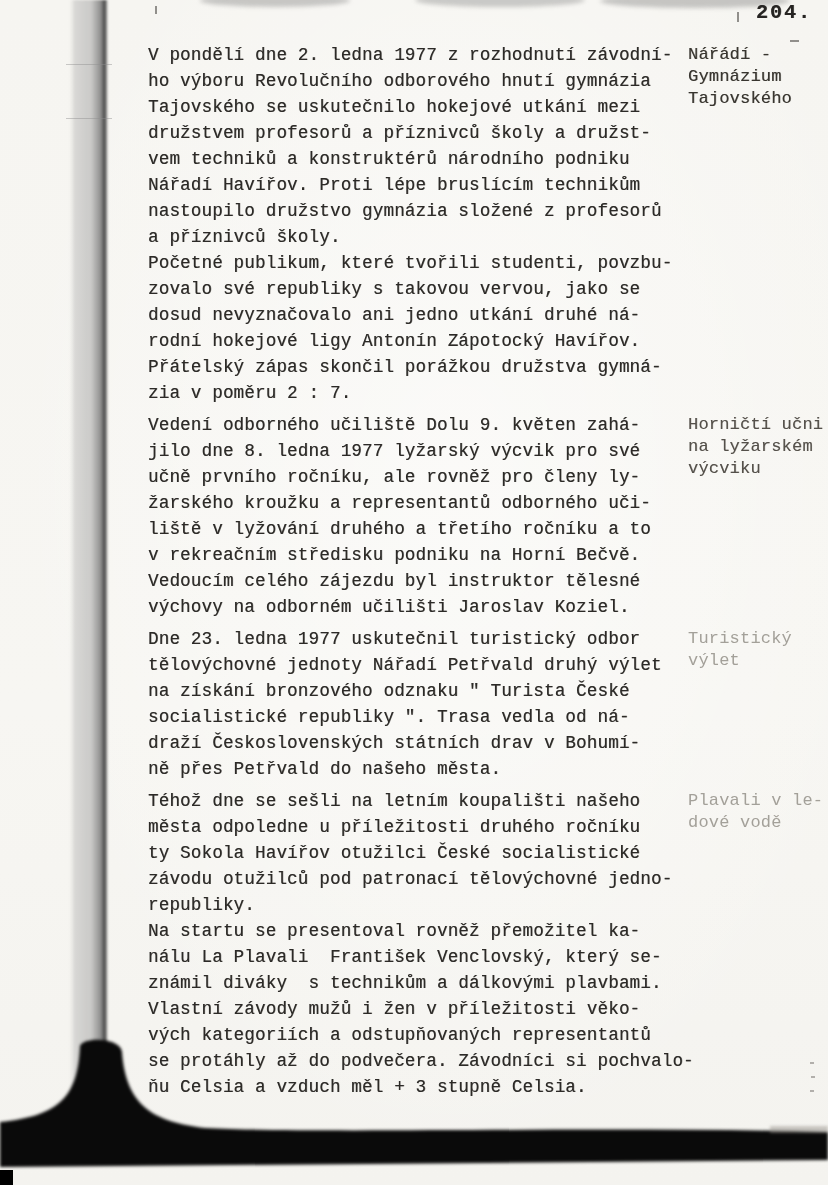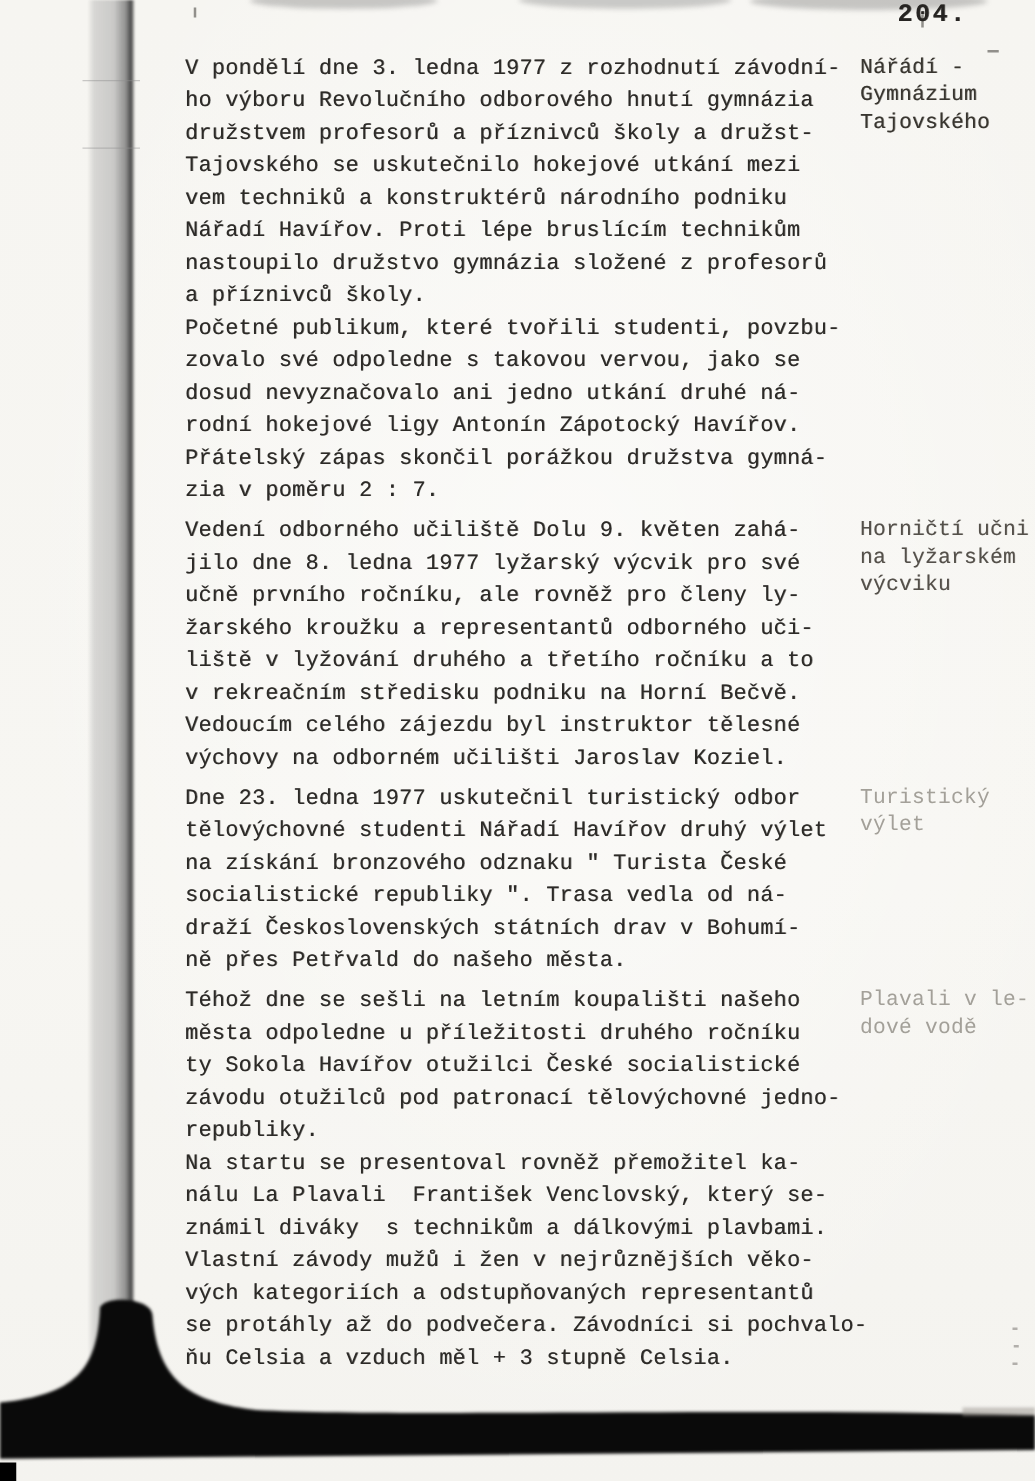--- a/index.html
+++ b/index.html
@@ -26,21 +26,21 @@
       rgba(62,62,62,0.95) 92%,
       rgba(200,200,200,0.15) 100%);
     filter:blur(0.8px);
   }
   .hairline{position:absolute;left:66px;width:46px;height:1px;background:#8d8d8d;opacity:0.45;}
   
   .smudge{position:absolute;border-radius:50%;filter:blur(2px);}
   .tick{position:absolute;background:#6f6c68;opacity:0.75;}
   
   .pagenum{
-    position:absolute;left:718px;top:1px;
+    position:absolute;left:756px;top:1px;
     font-size:20px;font-weight:bold;letter-spacing:2px;color:#262422;
     text-shadow:0.6px 0 0.5px rgba(38,36,34,0.6);
   }
   
   .text-column{
     position:absolute;left:148px;top:42px;width:560px;
   }
   .block{position:relative;margin-bottom:6px;}
   .para{margin:0;}
   .tline{
@@ -77,32 +77,32 @@
   <div class="smudge" style="left:600px;top:-6px;width:190px;height:14px;background:rgba(105,105,105,0.35);"></div>
   <div class="tick" style="left:155px;top:6px;width:2px;height:8px;"></div>
   <div class="tick" style="left:737px;top:12px;width:2px;height:10px;"></div>
   <div class="tick" style="left:790px;top:40px;width:9px;height:2px;"></div>
 
   <div class="pagenum">204.</div>
 
   <div class="text-column">
       <div class="block">
         <div class="para">
-          <div class="tline">V pondělí dne 3. ledna 1977 z rozhodnutí závodní-</div>
+          <div class="tline">V pondělí dne 2. ledna 1977 z rozhodnutí závodní-</div>
           <div class="tline">ho výboru Revolučního odborového hnutí gymnázia</div>
+          <div class="tline">Tajovského se uskutečnilo hokejové utkání mezi</div>
           <div class="tline">družstvem profesorů a příznivců školy a družst-</div>
-          <div class="tline">Tajovského se uskutečnilo hokejové utkání mezi</div>
           <div class="tline">vem techniků a konstruktérů národního podniku</div>
           <div class="tline">Nářadí Havířov. Proti lépe bruslícím technikům</div>
           <div class="tline">nastoupilo družstvo gymnázia složené z profesorů</div>
           <div class="tline">a příznivců školy.</div>
         </div>
         <div class="para">
           <div class="tline">Početné publikum, které tvořili studenti, povzbu-</div>
-          <div class="tline">zovalo své odpoledne s takovou vervou, jako se</div>
+          <div class="tline">zovalo své republiky s takovou vervou, jako se</div>
           <div class="tline">dosud nevyznačovalo ani jedno utkání druhé ná-</div>
           <div class="tline">rodní hokejové ligy Antonín Zápotocký Havířov.</div>
           <div class="tline">Přátelský zápas skončil porážkou družstva gymná-</div>
           <div class="tline">zia v poměru 2 : 7.</div>
         </div>
         <div class="mnote dark">
           <div class="mline">Nářádí -</div>
           <div class="mline">Gymnázium</div>
           <div class="mline">Tajovského</div>
         </div>
@@ -120,21 +120,21 @@
         </div>
         <div class="mnote medium">
           <div class="mline">Horničtí učni</div>
           <div class="mline">na lyžarském</div>
           <div class="mline">výcviku</div>
         </div>
       </div>
       <div class="block">
         <div class="para">
           <div class="tline">Dne 23. ledna 1977 uskutečnil turistický odbor</div>
-          <div class="tline">tělovýchovné studenti Nářadí Havířov druhý výlet</div>
+          <div class="tline">tělovýchovné jednoty Nářadí Petřvald druhý výlet</div>
           <div class="tline">na získání bronzového odznaku " Turista České</div>
           <div class="tline">socialistické republiky ". Trasa vedla od ná-</div>
           <div class="tline">draží Československých státních drav v Bohumí-</div>
           <div class="tline">ně přes Petřvald do našeho města.</div>
         </div>
         <div class="mnote faint">
           <div class="mline">Turistický</div>
           <div class="mline">výlet</div>
         </div>
       </div>
@@ -143,21 +143,21 @@
           <div class="tline">Téhož dne se sešli na letním koupališti našeho</div>
           <div class="tline">města odpoledne u příležitosti druhého ročníku</div>
           <div class="tline">ty Sokola Havířov otužilci České socialistické</div>
           <div class="tline">závodu otužilců pod patronací tělovýchovné jedno-</div>
           <div class="tline">republiky.</div>
         </div>
         <div class="para">
           <div class="tline">Na startu se presentoval rovněž přemožitel ka-</div>
           <div class="tline">nálu La Plavali  František Venclovský, který se-</div>
           <div class="tline">známil diváky  s technikům a dálkovými plavbami.</div>
-          <div class="tline">Vlastní závody mužů i žen v nejrůznějších věko-</div>
+          <div class="tline">Vlastní závody mužů i žen v příležitosti věko-</div>
           <div class="tline">vých kategoriích a odstupňovaných representantů</div>
           <div class="tline">se protáhly až do podvečera. Závodníci si pochvalo-</div>
           <div class="tline">ňu Celsia a vzduch měl + 3 stupně Celsia.</div>
         </div>
         <div class="mnote faint">
           <div class="mline">Plavali v le-</div>
           <div class="mline">dové vodě</div>
         </div>
       </div>
     </div>

